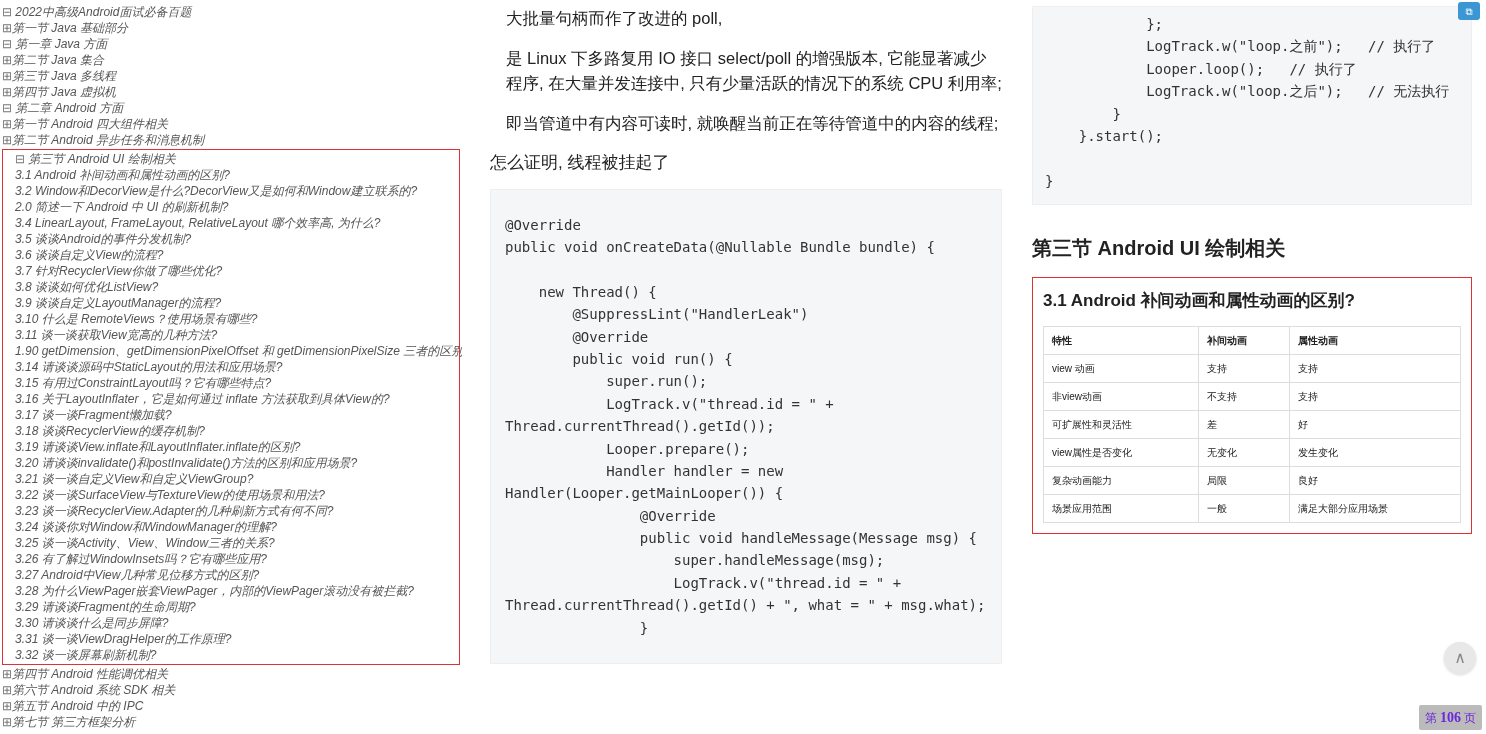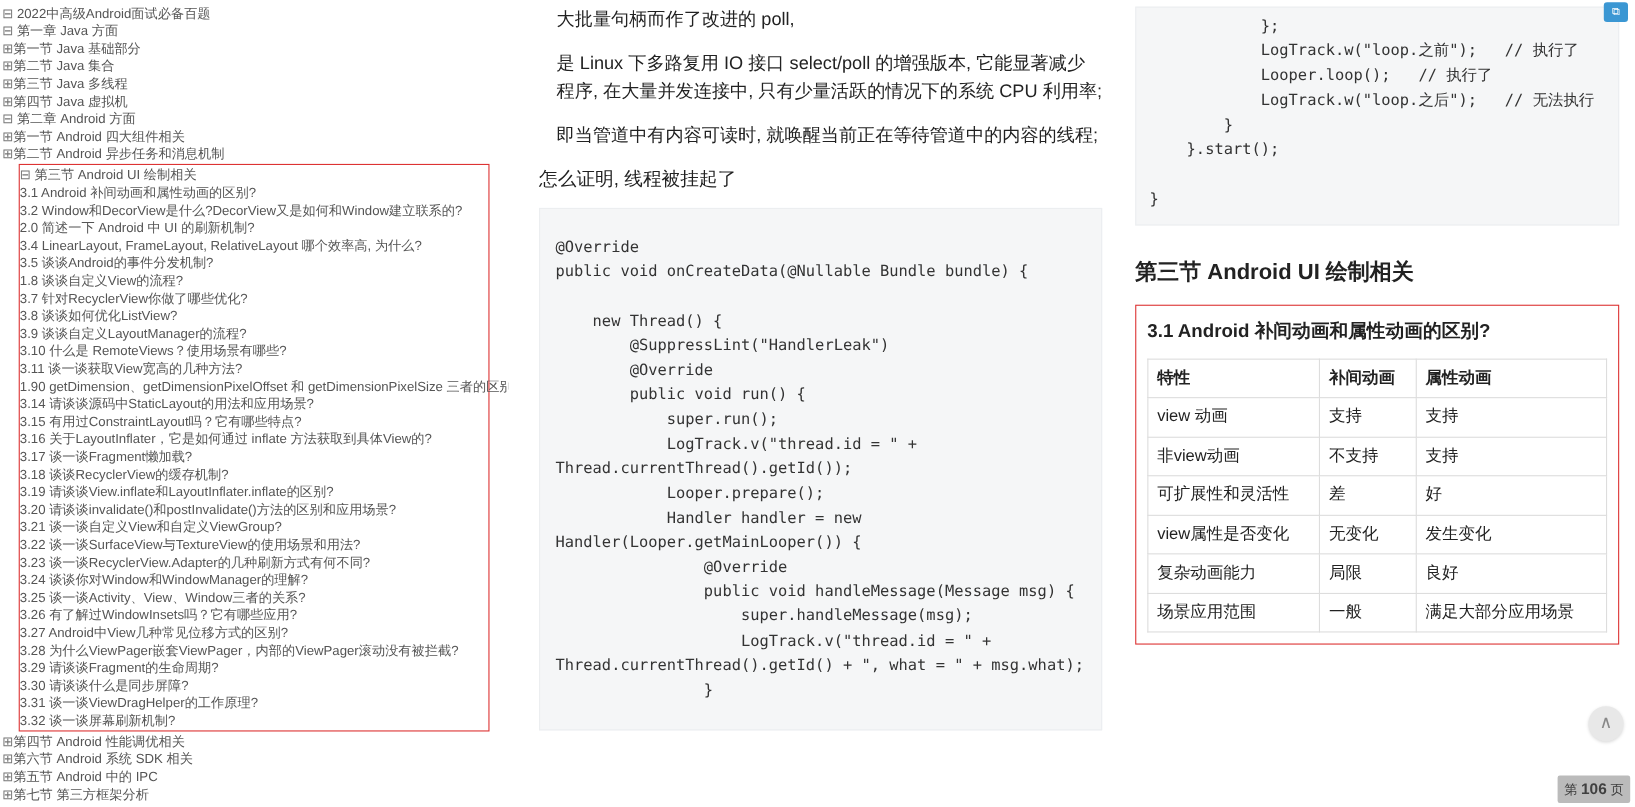--- a/index.html
+++ b/index.html
@@ -18,26 +18,26 @@
     width: 462px;
     flex: 0 0 462px;
     font-size: 12px;
     color: #555;
     padding: 4px 2px;
     overflow: hidden;
     line-height: 16px;
   }
   .toc .row { white-space: nowrap; padding: 0 0; }
   .toc .t  { display:inline-block; vertical-align:top; cursor:pointer; color:#777; width:10px; text-align:center; user-select:none;}
-  .toc .lbl { display:inline-block; vertical-align:top; cursor:pointer; }
+  .toc .lbl { display:inline-block; vertical-align:top; cursor:pointer;font-style:italic; }
   .i0{padding-left:4px}.i1{padding-left:22px}.i2{padding-left:40px}.i3{padding-left:58px}
   .section-hl {
     border:1px solid #d33;
-    margin:1px 15px;
-    padding:1px 0;
+    margin:1px 0;
+    padding:1px 12px;
   }
   .center {
     flex:1;
     padding: 6px 18px 6px 28px;
     font-size:16.5px;
     line-height:1.55;
     color:#222;
     overflow:hidden;
   }
   .center p { margin: 0 0 14px 16px; }
@@ -69,64 +69,64 @@
     font-size:20px; font-weight:700; margin:28px 0 14px 0;
   }
   .right .hlbox {
     border:1px solid #d33;
     padding:10px 10px 10px 10px;
   }
   .right .subh {
     font-size:17px; font-weight:700; margin:0 0 12px 0;
   }
   table.cmp {
-    border-collapse:collapse; width:100%; font-size:15px;
+    border-collapse:collapse; width:100%; font-size:10px;
   }
   table.cmp th, table.cmp td {
     border:1px solid #ddd;
     padding:6px 8px;
     text-align:left;
     font-weight:normal;
   }
   table.cmp th { font-weight:700; }
   .scrollfab {
     position:absolute; right:10px; bottom:60px;
     width:32px;height:32px;border-radius:50%;
     background:#e8e8e8;color:#888;
     display:flex;align-items:center;justify-content:center;
     font-size:16px;
     box-shadow:0 1px 3px rgba(0,0,0,.15);
   }
   .pagebadge {
     position:absolute;right:4px;bottom:4px;
-    background:#bbb;color:#404040;font-size:12px;
-    padding:2px 6px;border-radius:2px;
+    background:#bbb;color:#6d28d9;font-size:12px;
+    padding:2px 6px;border-radius:2px;font-family:Liberation Serif, serif;
   }
   .pagebadge b{font-size:14px}
   .topicon{
     position:absolute; right:6px; top:2px;
     width:22px;height:18px;border-radius:3px;
     background:#3b97d3;color:#fff;font-size:10px;
     display:flex;align-items:center;justify-content:center;
   }
 </style>
 </head>
 <body>
 
 <div class="toc">
   <div class="row i0">
     <span class="t">⊟</span>
     <span class="lbl">2022中高级Android面试必备百题</span>
   </div>
 
+  <div class="row i2"><span class="t">⊞</span><span class="lbl">第一节 Java 基础部分</span></div>
   <div class="row i1">
     <span class="t">⊟</span>
     <span class="lbl">第一章 Java 方面</span>
   </div>
-  <div class="row i2"><span class="t">⊞</span><span class="lbl">第一节 Java 基础部分</span></div>
   <div class="row i2"><span class="t">⊞</span><span class="lbl">第二节 Java 集合</span></div>
   <div class="row i2"><span class="t">⊞</span><span class="lbl">第三节 Java 多线程</span></div>
   <div class="row i2"><span class="t">⊞</span><span class="lbl">第四节 Java 虚拟机</span></div>
 
   <div class="row i1">
     <span class="t">⊟</span>
     <span class="lbl">第二章 Android 方面</span>
   </div>
   <div class="row i2"><span class="t">⊞</span><span class="lbl">第一节 Android 四大组件相关</span></div>
   <div class="row i2"><span class="t">⊞</span><span class="lbl">第二节 Android 异步任务和消息机制</span></div>
@@ -135,21 +135,21 @@
     <div class="row i2">
       <span class="t">⊟</span>
       <span class="lbl">第三节 Android UI 绘制相关</span>
     </div>
     <div id="sec3-sub">
         <div class="row i3"><span class="lbl">3.1 Android 补间动画和属性动画的区别?</span></div>
         <div class="row i3"><span class="lbl">3.2 Window和DecorView是什么?DecorView又是如何和Window建立联系的?</span></div>
         <div class="row i3"><span class="lbl">2.0 简述一下 Android 中 UI 的刷新机制?</span></div>
         <div class="row i3"><span class="lbl">3.4 LinearLayout, FrameLayout, RelativeLayout 哪个效率高, 为什么?</span></div>
         <div class="row i3"><span class="lbl">3.5 谈谈Android的事件分发机制?</span></div>
-        <div class="row i3"><span class="lbl">1.8 谈谈自定义View的流程?</span></div>
+        <div class="row i3"><span class="lbl">3.6 谈谈自定义View的流程?</span></div>
         <div class="row i3"><span class="lbl">3.7 针对RecyclerView你做了哪些优化?</span></div>
         <div class="row i3"><span class="lbl">3.8 谈谈如何优化ListView?</span></div>
         <div class="row i3"><span class="lbl">3.9 谈谈自定义LayoutManager的流程?</span></div>
         <div class="row i3"><span class="lbl">3.10 什么是 RemoteViews？使用场景有哪些?</span></div>
         <div class="row i3"><span class="lbl">3.11 谈一谈获取View宽高的几种方法?</span></div>
         <div class="row i3"><span class="lbl">1.90 getDimension、getDimensionPixelOffset 和 getDimensionPixelSize 三者的区别?</span></div>
         <div class="row i3"><span class="lbl">3.14 请谈谈源码中StaticLayout的用法和应用场景?</span></div>
         <div class="row i3"><span class="lbl">3.15 有用过ConstraintLayout吗？它有哪些特点?</span></div>
         <div class="row i3"><span class="lbl">3.16 关于LayoutInflater，它是如何通过 inflate 方法获取到具体View的?</span></div>
         <div class="row i3"><span class="lbl">3.17 谈一谈Fragment懒加载?</span></div>

